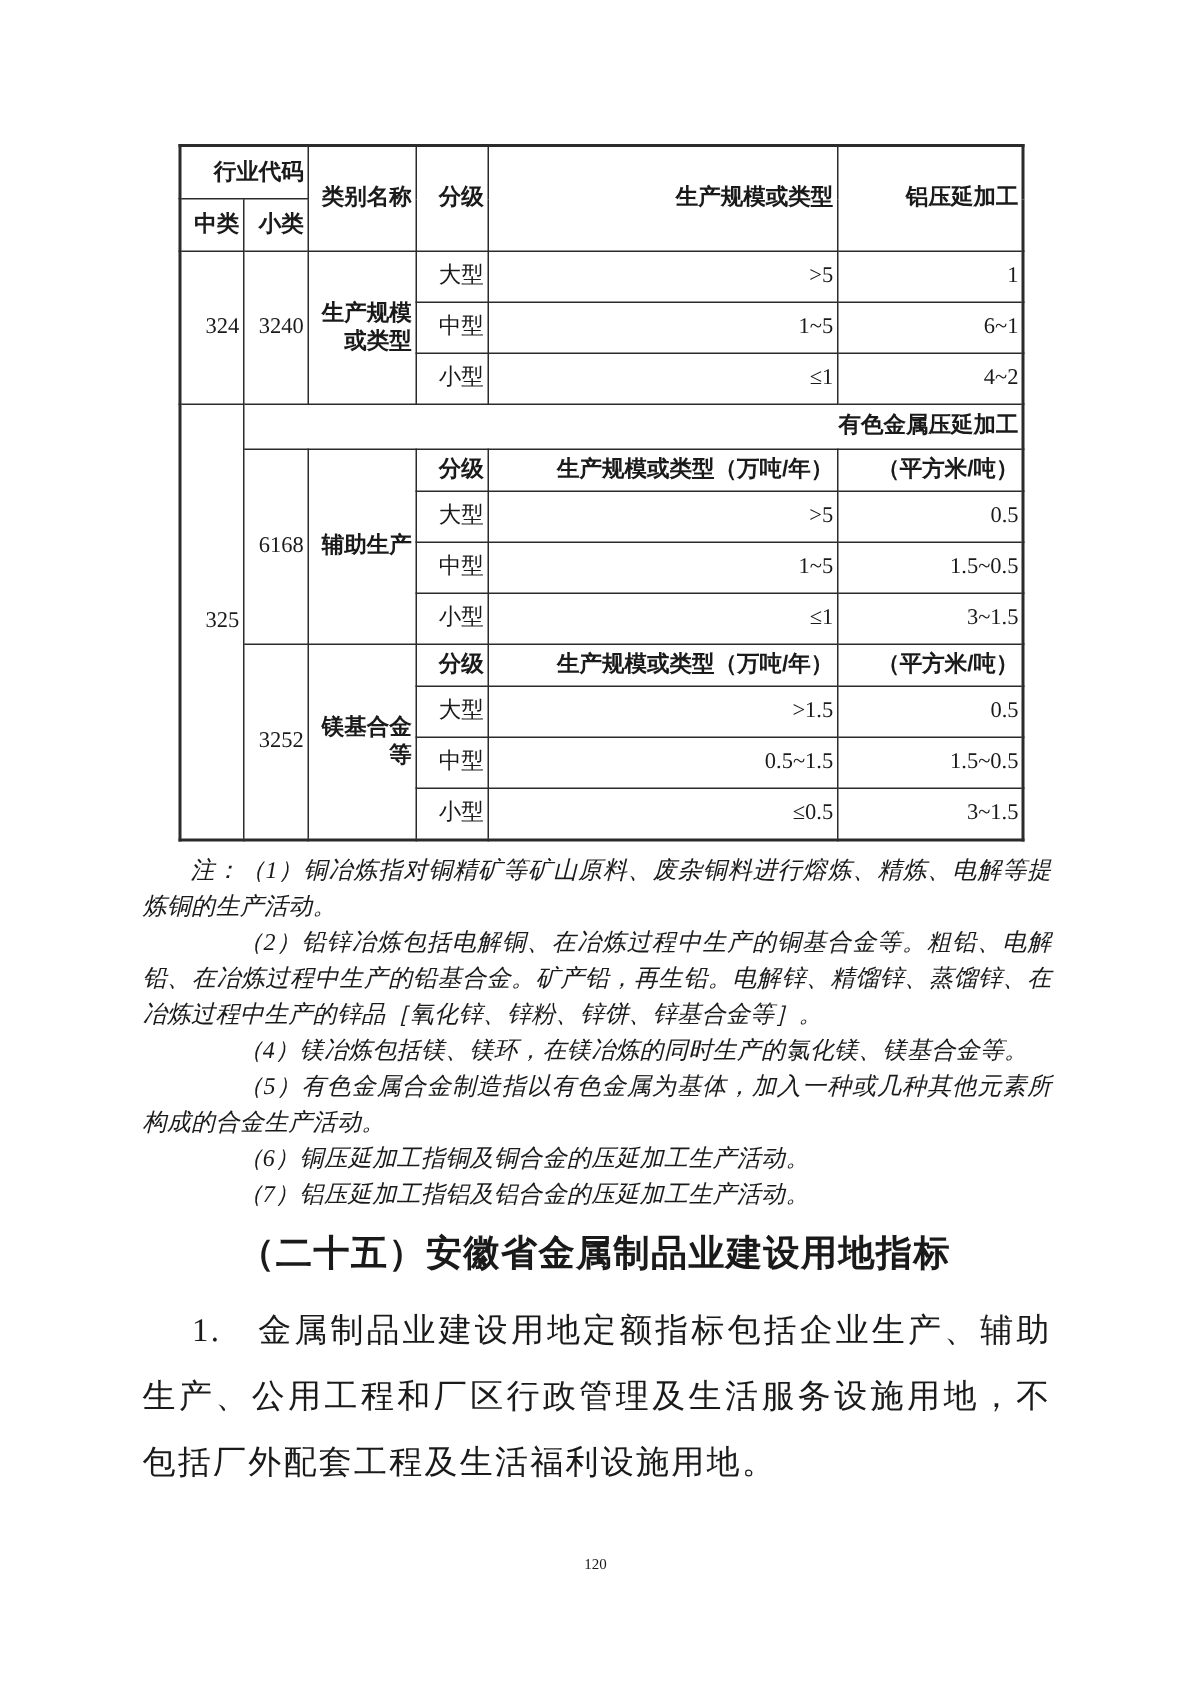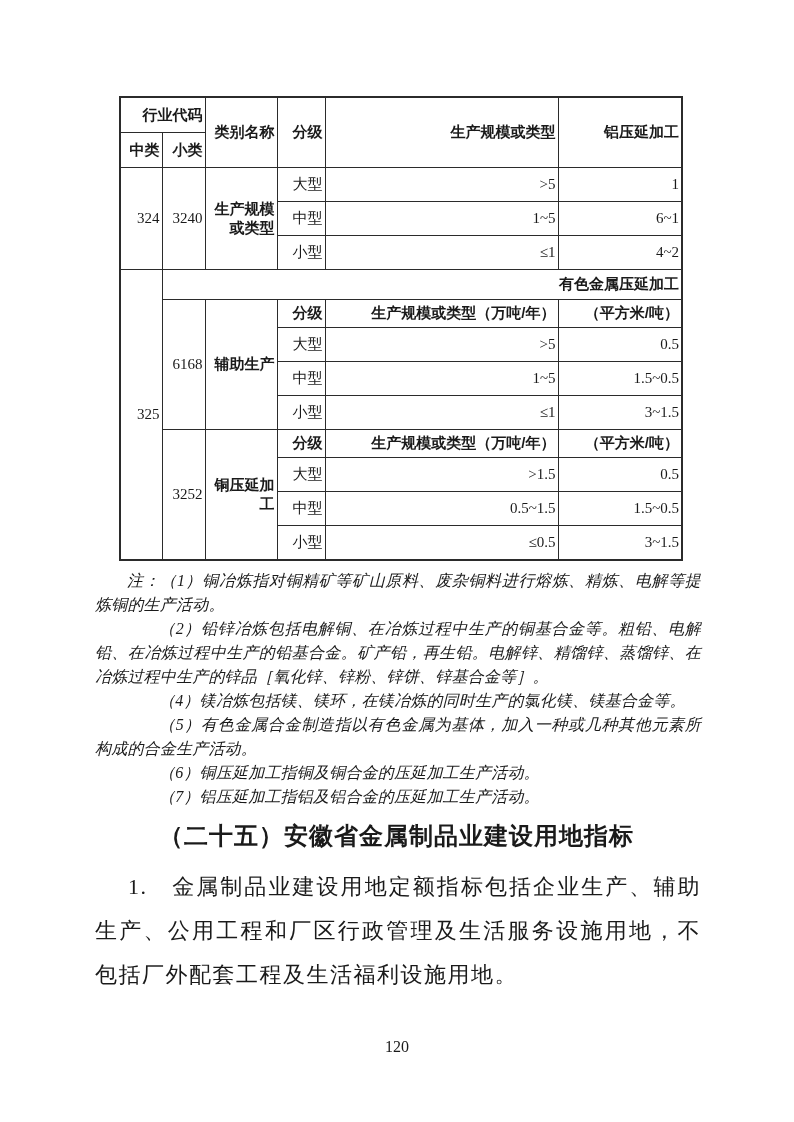--- a/index.html
+++ b/index.html
@@ -81,21 +81,21 @@
     text-indent: 1.5em;
   }
 
   
   .page-num {
     position: absolute;
     left: 0;
     right: 0;
     top: 1038px;
     text-align: center;
-    font-size: 16px;
+    font-size: 10px;
     font-family: "Liberation Serif", serif;
   }
 </style>
 </head>
 <body>
 
 <div class="page">
   <div class="content">
 
     <table class="spec">
@@ -163,21 +163,21 @@
           <td class="num">1.5~0.5</td>
         </tr>
         <tr class="d-row">
           <td>小型</td>
           <td class="num">≤1</td>
           <td class="num">3~1.5</td>
         </tr>
 
         <tr class="sub-row">
           <td rowspan="4" class="num">3252</td>
-          <td rowspan="4" class="cat-cell">铜压延加工</td>
+          <td rowspan="4" class="cat-cell">镁基合金等</td>
           <td class="bold-cell">分级</td>
           <td class="bold-cell">生产规模或类型（万吨/年）</td>
           <td class="bold-cell">（平方米/吨）</td>
         </tr>
         <tr class="d-row">
           <td>大型</td>
           <td class="num">&gt;1.5</td>
           <td class="num">0.5</td>
         </tr>
         <tr class="d-row">

